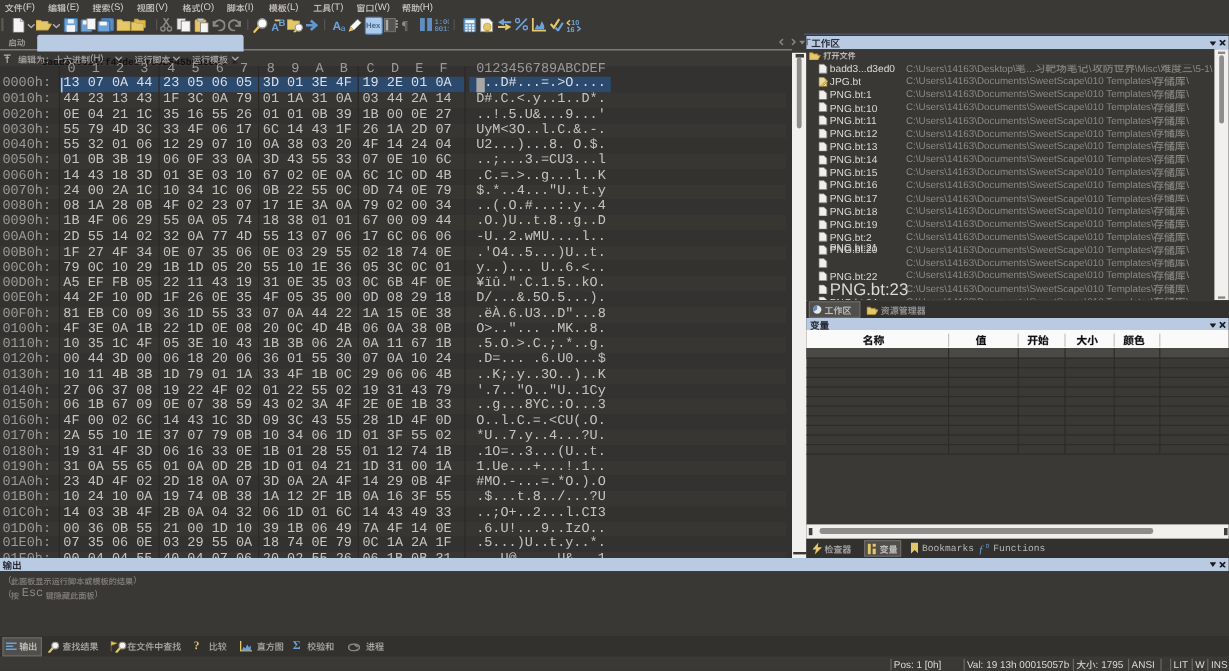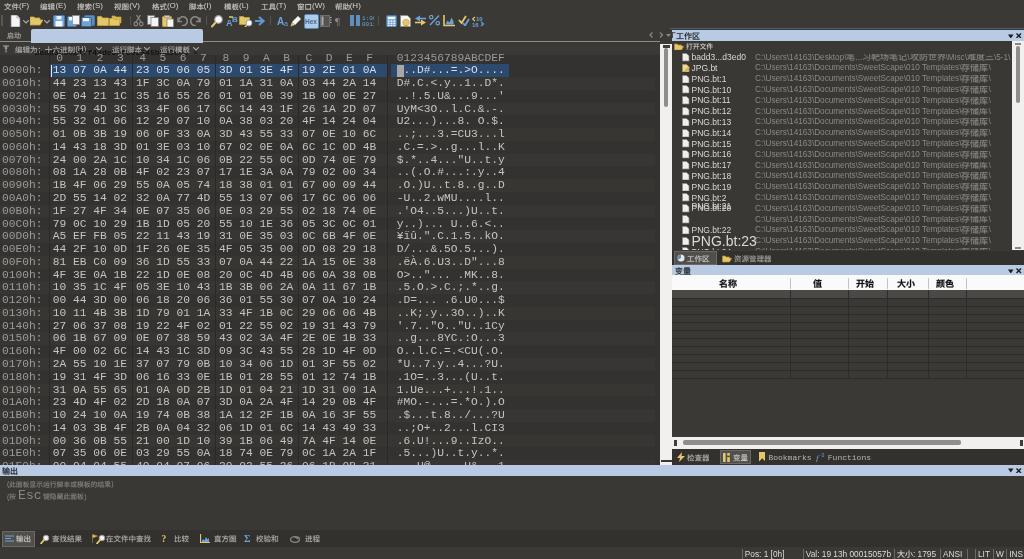--- a/index.html
+++ b/index.html
@@ -657,21 +657,21 @@
       <use href="#u672C" x="8000"></use>
       <use href="#u6216" x="9000"></use>
       <use href="#u6A21" x="10000"></use>
       <use href="#u677F" x="11000"></use>
       <use href="#u7684" x="12000"></use>
       <use href="#u7ED3" x="13000"></use>
       <use href="#u679C" x="14000"></use>
     </svg>)</div>
 <div class="a" style="left:7px;top:492.4px;color:#8a8886;font-size:7px;line-height:7px">(<svg class="z" style="width:6.8px;height:6.8px" viewBox="0 0 1000 1000">
       <use href="#u6309" x="0"></use>
-    </svg> <span class="mono" style="font-size:13px">Esc</span> <svg class="z" style="width:40.8px;height:6.8px" viewBox="0 0 6000 1000">
+    </svg> <span class="mono" style="font-size:10px">Esc</span> <svg class="z" style="width:40.8px;height:6.8px" viewBox="0 0 6000 1000">
       <use href="#u952E" x="0"></use>
       <use href="#u9690" x="1000"></use>
       <use href="#u85CF" x="2000"></use>
       <use href="#u6B64" x="3000"></use>
       <use href="#u9762" x="4000"></use>
       <use href="#u677F" x="5000"></use>
     </svg>)</div>
 <div class="a" style="left:0;top:530px;width:1024px;height:17px;background:#33312e"></div>
 <div class="a" style="left:1.6px;top:530.5px;width:33px;height:16px;background:#514f4b;border:1px solid #6b6965"></div>
 <svg class="a" style="left:4.8px;top:535px" width="9" height="7" viewBox="0 0 9 7">

